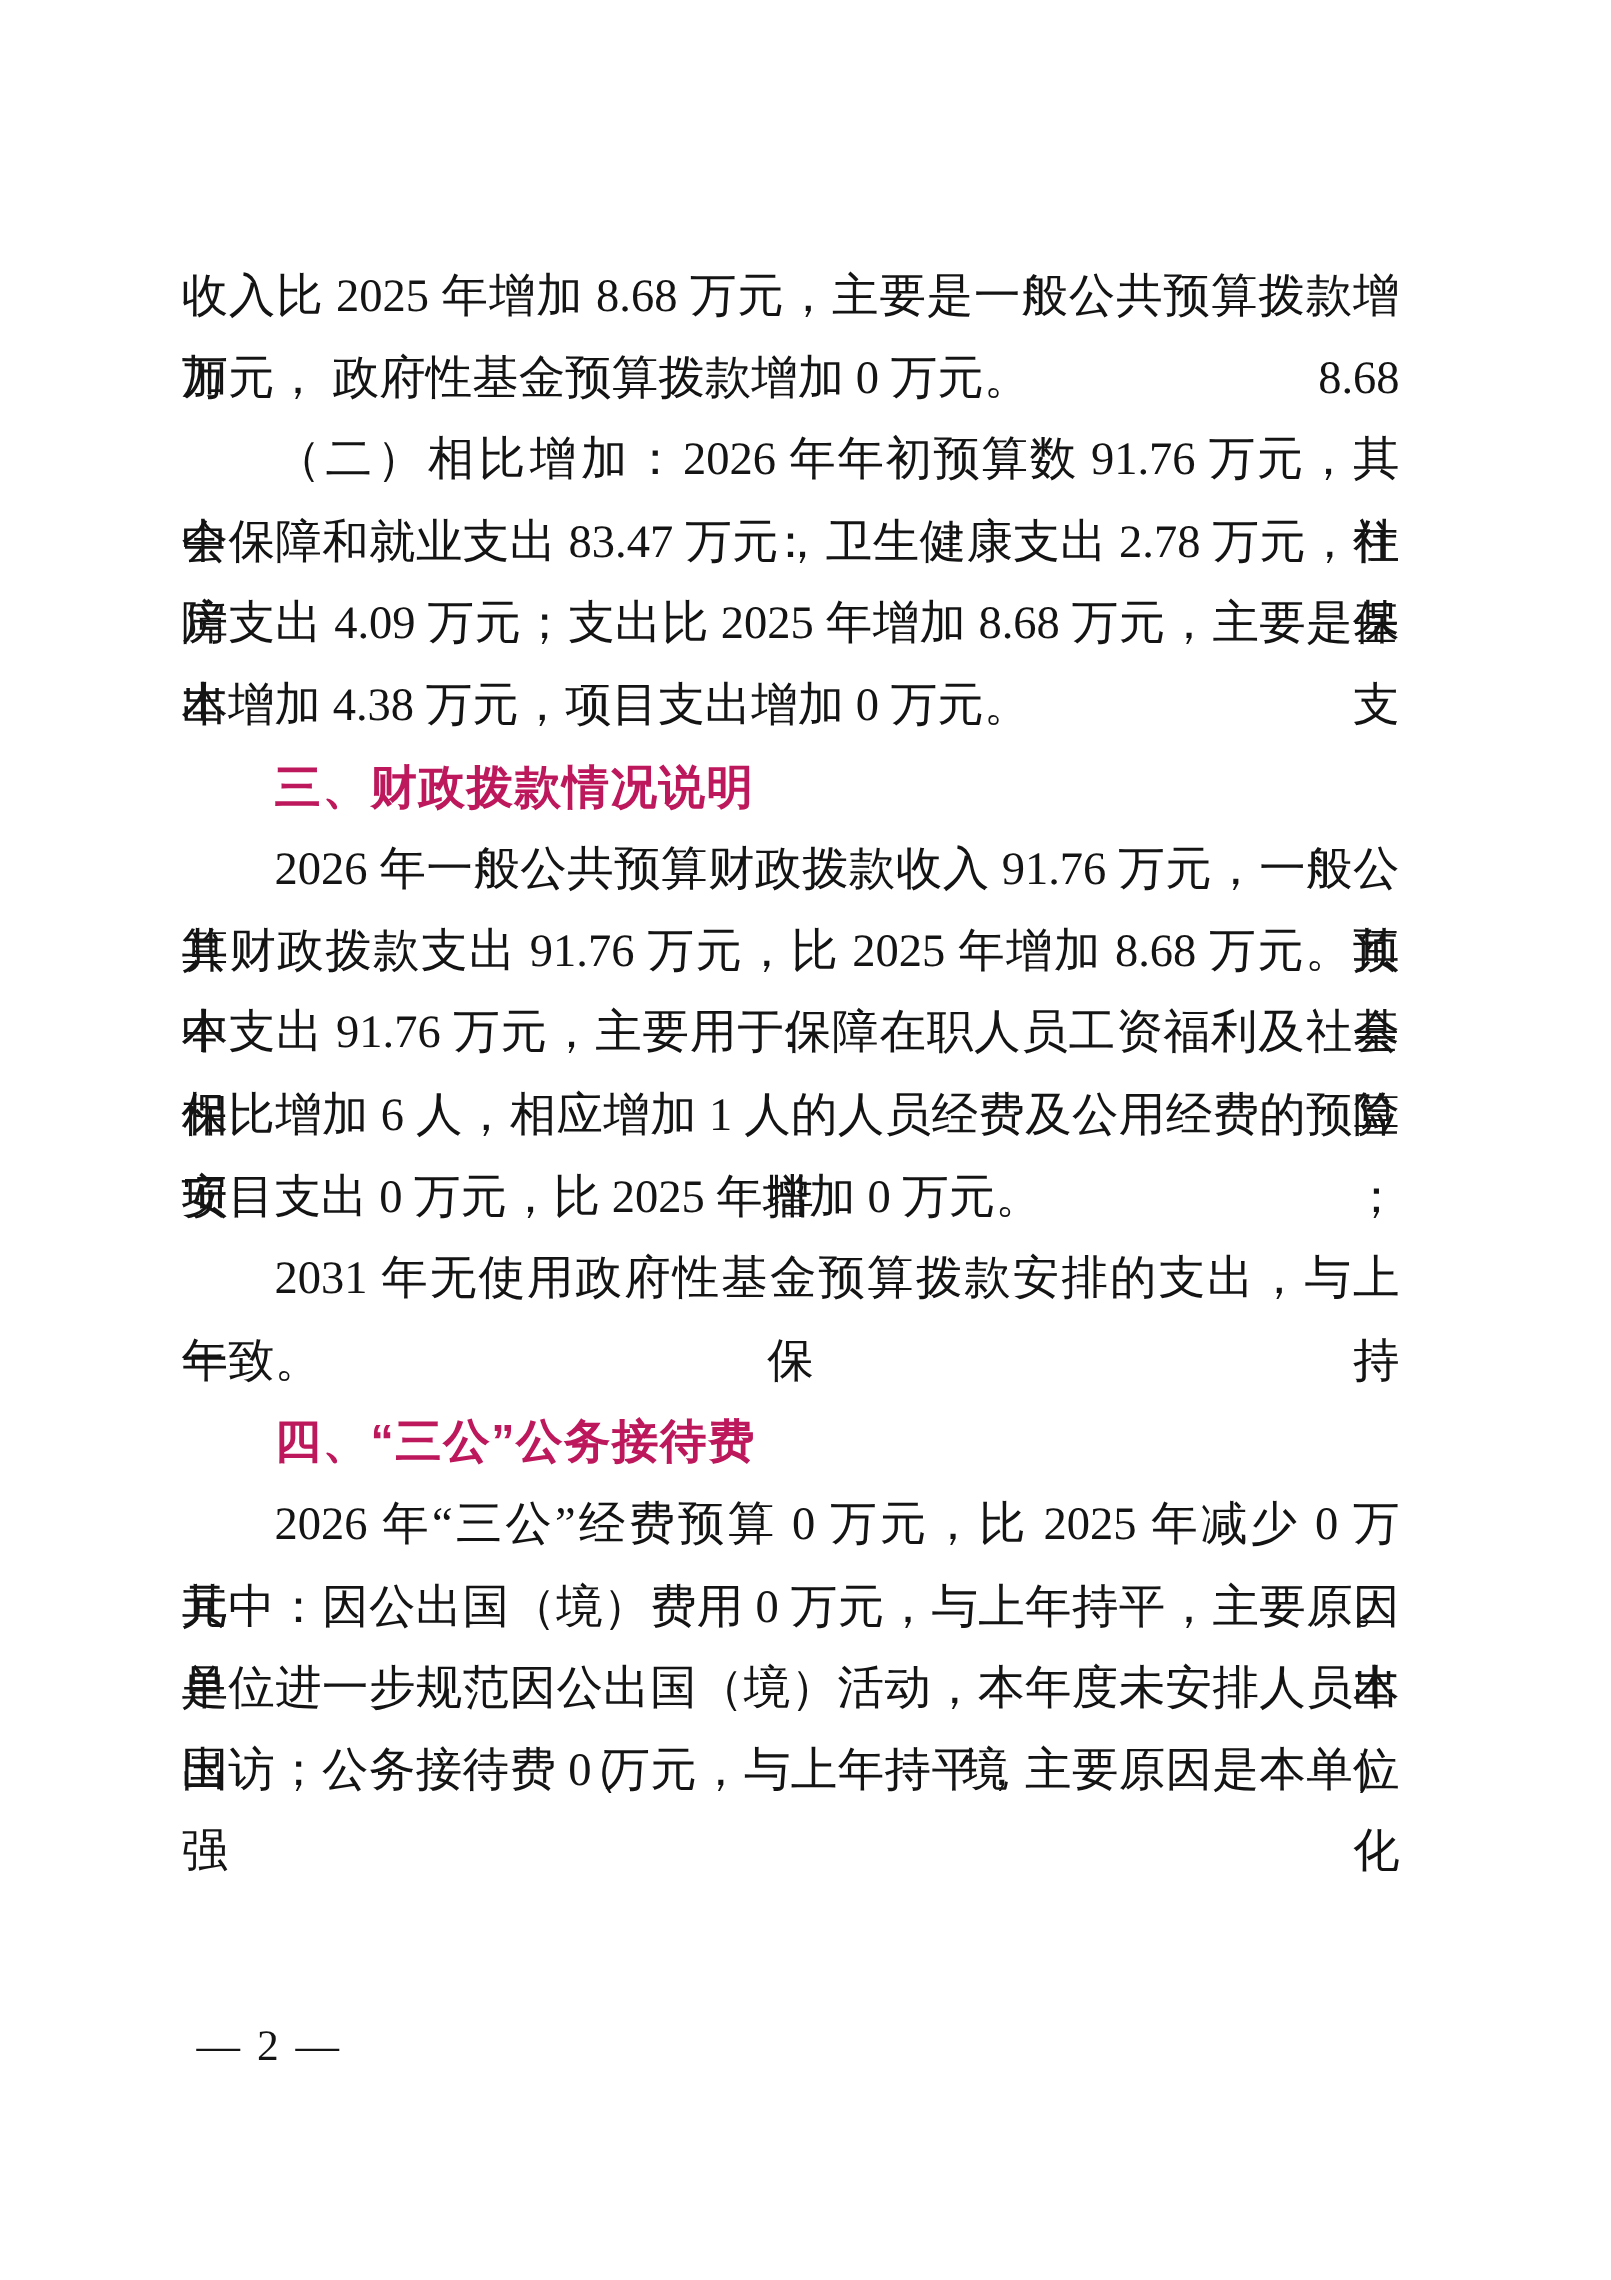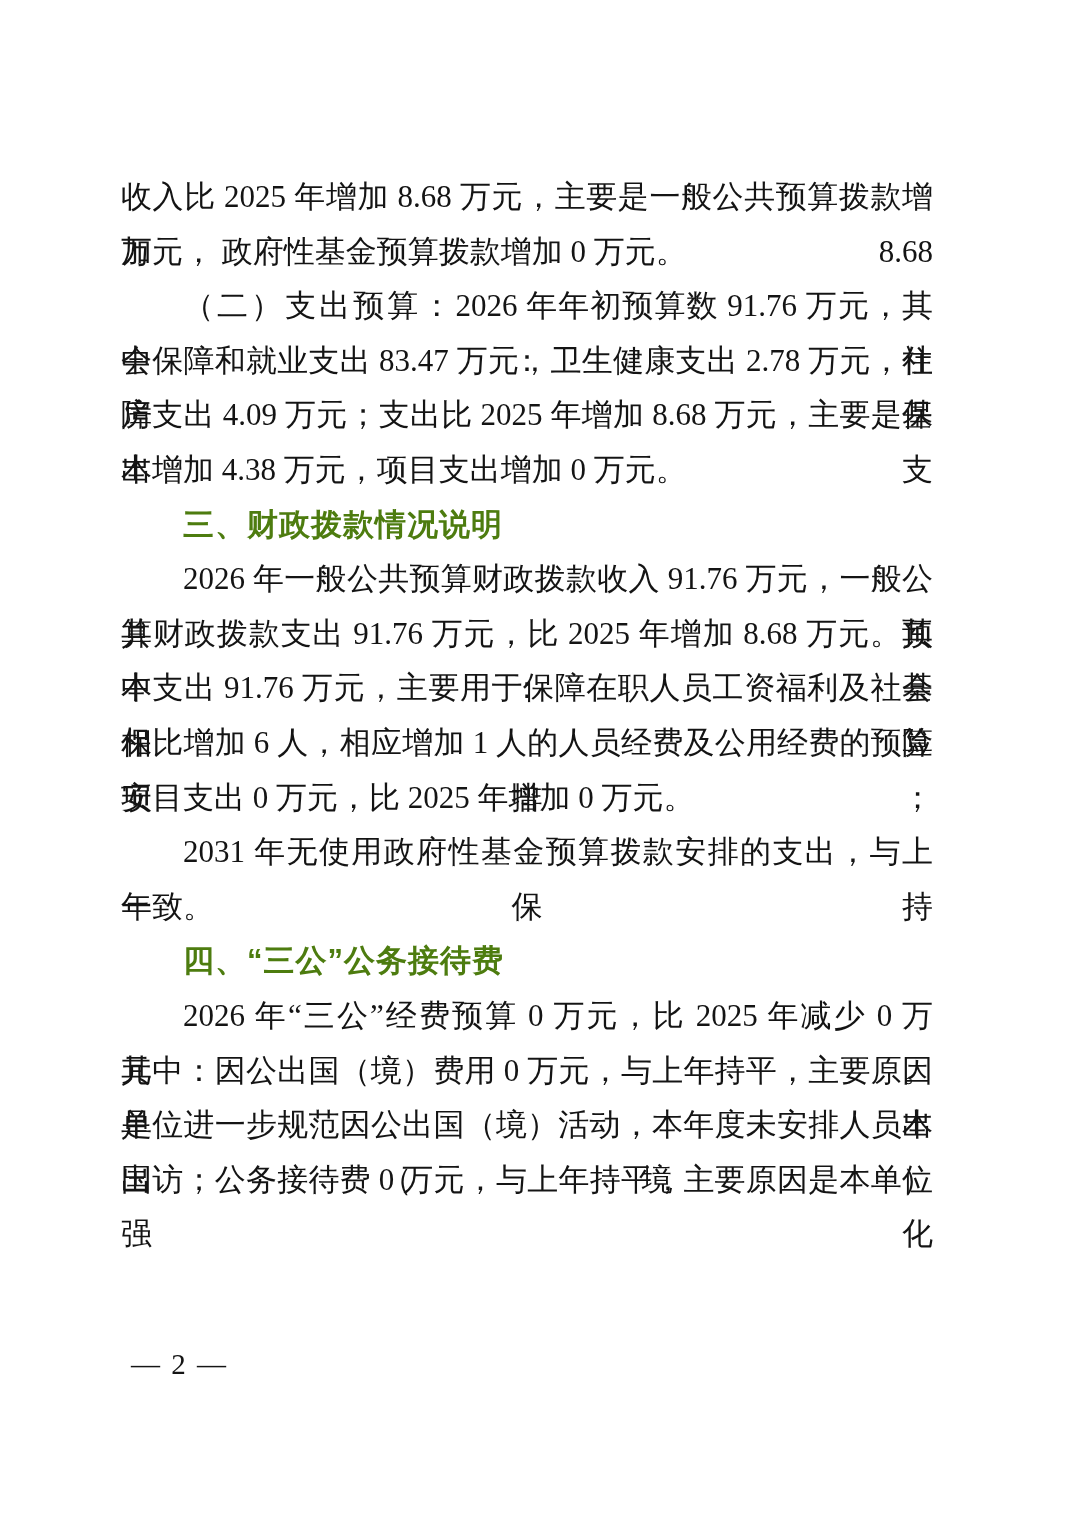--- a/index.html
+++ b/index.html
@@ -38,21 +38,21 @@
   .line.left {
     text-align: right;
     text-align-last: left;
   }
   .line.indent {
     text-indent: 62px;
   }
   .line.heading {
     font-family: "Liberation Sans", "DejaVu Sans", sans-serif;
     font-weight: bold;
-    color: #4d7c0f;
+    color: #be185d;
     text-align: left;
     text-align-last: left;
     letter-spacing: 1px;
   }
   .seg.kai {
     letter-spacing: 2px;
   }
   .footer {
     position: absolute;
     left: 131px;
@@ -67,21 +67,21 @@
 </head>
 <body>
 
 <div class="page">
   <div class="content" id="doc-content">
       <div>
         <div class="line j"><span class="seg song">收入比 2025 年增加 8.68 万元，主要是一般公共预算拨款增加 8.68</span></div>
         <div class="line left"><span class="seg song">万元， 政府性基金预算拨款增加 0 万元。</span></div>
       </div>
       <div>
-        <div class="line j indent"><span class="seg kai">（二）支出预算：</span><span class="seg song">2026 年年初预算数 91.76 万元，其中：社</span></div>
+        <div class="line j indent"><span class="seg kai">（二）相比增加：</span><span class="seg song">2026 年年初预算数 91.76 万元，其中：社</span></div>
         <div class="line j"><span class="seg song">会保障和就业支出 83.47 万元，卫生健康支出 2.78 万元，住房保</span></div>
         <div class="line j"><span class="seg song">障支出 4.09 万元；支出比 2025 年增加 8.68 万元，主要是基本支</span></div>
         <div class="line left"><span class="seg song">出增加 4.38 万元，项目支出增加 0 万元。</span></div>
       </div>
       <div>
         <div class="line left indent heading"><span class="seg hei">三、财政拨款情况说明</span></div>
       </div>
       <div>
         <div class="line j indent"><span class="seg song">2026 年一般公共预算财政拨款收入 91.76 万元，一般公共预</span></div>
         <div class="line j"><span class="seg song">算财政拨款支出 91.76 万元，比 2025 年增加 8.68 万元。其中：基</span></div>

